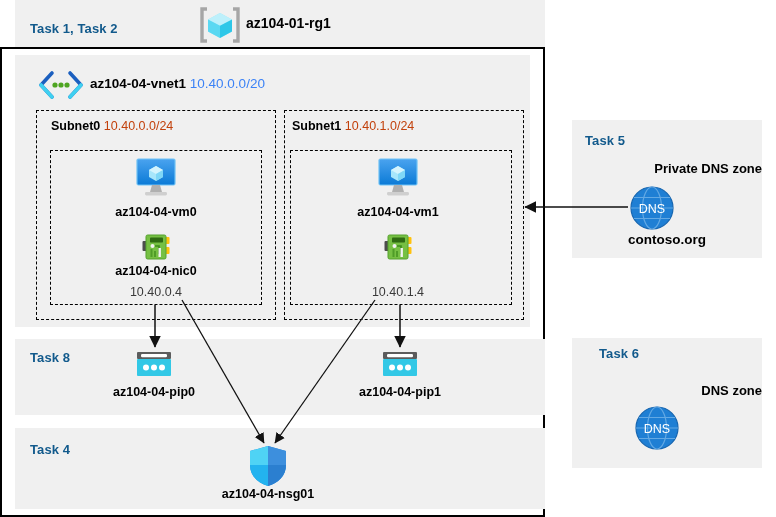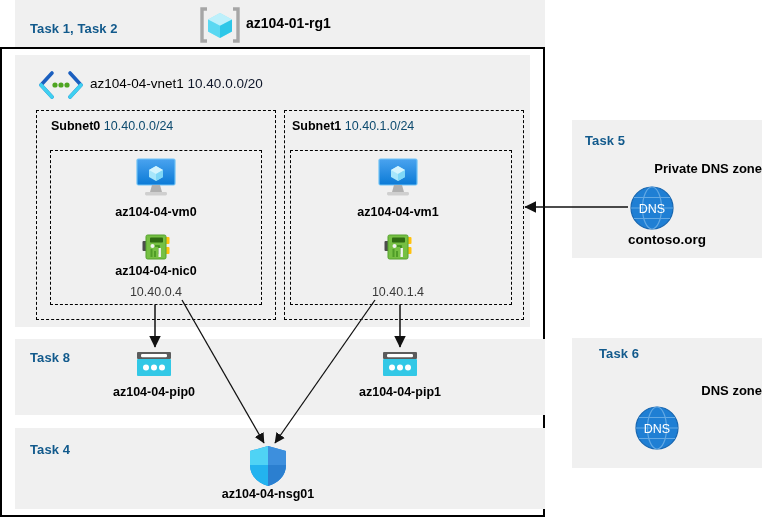--- a/index.html
+++ b/index.html
@@ -33,26 +33,26 @@
   .node-sub {
     position: absolute;
     text-align: center;
     font-size: 12.5px;
     font-weight: normal;
     color: #3a3a3a;
     white-space: nowrap;
   }
 
   .vnet-title { position: absolute; font-size: 13.5px; color: #000; white-space: nowrap; }
-  .vnet-title b { font-weight: normal; }
-  .vnet-title span { font-weight: normal; color: #0f172a; }
+  .vnet-title b { font-weight: bold; }
+  .vnet-title span { font-weight: normal; color: #3b82f6; }
 
   .subnet-title { position: absolute; font-size: 12.5px; color: #000; white-space: nowrap; }
   .subnet-title b { font-weight: bold; }
-  .subnet-title span { font-weight: normal; color: #0c4a6e; }
+  .subnet-title span { font-weight: normal; color: #c2410c; }
 
   .rg-title { position: absolute; font-size: 14px; font-weight: bold; color: #000; white-space: nowrap; }
 
   .dashed { position: absolute; border: 1.6px dashed #000; }
 
   .zone-title {
     position: absolute; text-align: right; font-size: 13px;
     font-weight: bold; color: #000000; white-space: nowrap;
   }
 

